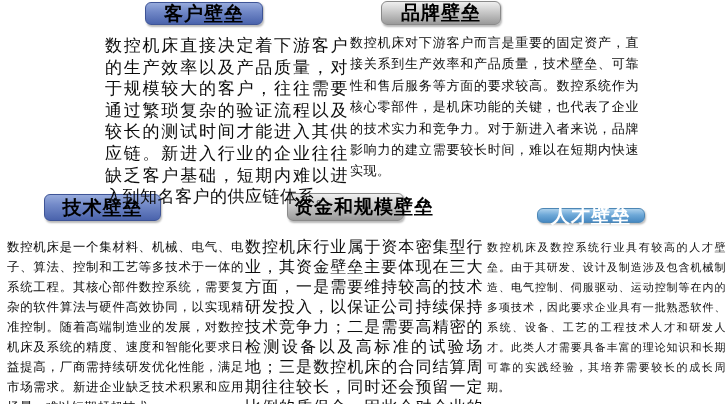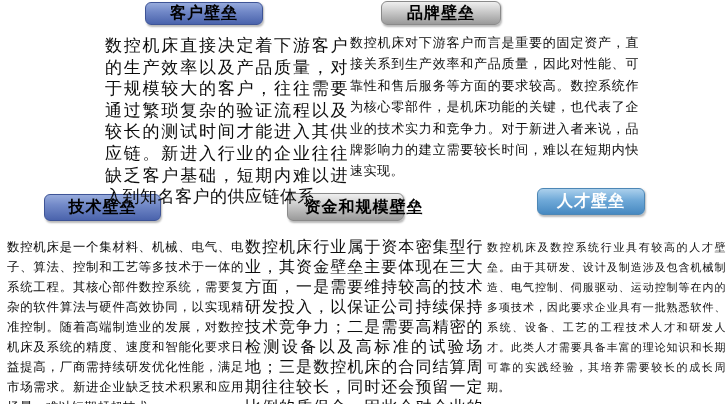--- a/index.html
+++ b/index.html
@@ -8,21 +8,21 @@
     background: #ffffff;
     position: relative;
     overflow: hidden;
     font-family: "Liberation Sans", "DejaVu Sans", sans-serif;
   }
   .hdr {
     position: absolute;
     display: flex; align-items: center; justify-content: center;
     border-radius: 6px;
     font-weight: bold;
-    font-size: 16px;
+    font-size: 19px;
     letter-spacing: 1px;
     box-shadow: 1px 1.5px 2px rgba(0,0,0,0.28);
     box-sizing: border-box;
     white-space: nowrap;
   }
   .hdr-blue {
     background: linear-gradient(to bottom, #97abdc 0%, #7289c8 40%, #4a63ac 100%);
     border: 1px solid #3e5496;
     color: #000000;
   }
@@ -33,21 +33,21 @@
   }
   .hdr-lightblue {
     background: linear-gradient(to bottom, #abd0ec 0%, #6fa9d8 45%, #4789c1 100%);
     border: 1px solid #4d87b5;
     color: #ffffff;
   }
   #hdr-customer { left: 145px; top: 2px;  width: 118px; height: 23px; }
   #hdr-brand    { left: 381px; top: 1px;  width: 120px; height: 24px; text-align: center; }
   #hdr-tech     { left: 44px;  top: 194px; width: 117px; height: 27px; }
   #hdr-capital  { left: 287px; top: 193px; width: 117px; height: 28px; padding-left: 37px; }
-  #hdr-talent   { left: 537px; top: 188px; width: 108px; height: 27px; }
+  #hdr-talent   { left: 537px; top: 208px; width: 108px; height: 15px; }
 
   .txt {
     position: absolute;
     text-align: justify;
     color: #0d0d0d;
     letter-spacing: 0.5px;
   }
   #txt-customer { left: 105px; top: 35px;  width: 243px; font-size: 17px;   line-height: 21.6px; }
   #txt-brand    { left: 350px; top: 32px;  width: 289px; font-size: 13px;   line-height: 21.4px; }
   #txt-tech     { left: 7px;   top: 237px; width: 237px; font-size: 12.4px; line-height: 20px; }
@@ -62,19 +62,19 @@
 <div class="hdr hdr-gray" id="hdr-brand">品牌壁垒</div>
 
 <div class="hdr hdr-blue" id="hdr-tech">技术壁垒</div>
 
 <div class="hdr hdr-gray" id="hdr-capital">资金和规模壁垒</div>
 
 <div class="hdr hdr-lightblue" id="hdr-talent">人才壁垒</div>
 
 <div class="txt" id="txt-customer">数控机床直接决定着下游客户的生产效率以及产品质量，对于规模较大的客户，往往需要通过繁琐复杂的验证流程以及较长的测试时间才能进入其供应链。新进入行业的企业往往缺乏客户基础，短期内难以进入到知名客户的供应链体系。</div>
 
-<div class="txt" id="txt-brand">数控机床对下游客户而言是重要的固定资产，直接关系到生产效率和产品质量，因此对性能、可靠性和售后服务等方面的要求较高。数控系统作为核心零部件，是机床功能的关键，也代表了企业的技术实力和竞争力。对于新进入者来说，品牌影响力的建立需要较长时间，难以在短期内快速实现。</div>
+<div class="txt" id="txt-brand">数控机床对下游客户而言是重要的固定资产，直接关系到生产效率和产品质量，技术壁垒、可靠性和售后服务等方面的要求较高。数控系统作为核心零部件，是机床功能的关键，也代表了企业的技术实力和竞争力。对于新进入者来说，品牌影响力的建立需要较长时间，难以在短期内快速实现。</div>
 
 <div class="txt" id="txt-tech">数控机床是一个集材料、机械、电气、电子、算法、控制和工艺等多技术于一体的系统工程。其核心部件数控系统，需要复杂的软件算法与硬件高效协同，以实现精准控制。随着高端制造业的发展，对数控机床及系统的精度、速度和智能化要求日益提高，厂商需持续研发优化性能，满足市场需求。新进企业缺乏技术积累和应用场景，难以短期赶超技术。</div>
 
 <div class="txt" id="txt-capital">数控机床行业属于资本密集型行业，其资金壁垒主要体现在三大方面，一是需要维持较高的技术研发投入，以保证公司持续保持技术竞争力；二是需要高精密的检测设备以及高标准的试验场地；三是数控机床的合同结算周期往往较长，同时还会预留一定比例的质保金，因此会对企业的资金周转造成一定压力。</div>
 
 <div class="txt" id="txt-talent">数控机床及数控系统行业具有较高的人才壁垒。由于其研发、设计及制造涉及包含机械制造、电气控制、伺服驱动、运动控制等在内的多项技术，因此要求企业具有一批熟悉软件、系统、设备、工艺的工程技术人才和研发人才。此类人才需要具备丰富的理论知识和长期可靠的实践经验，其培养需要较长的成长周期。</div>
 
 </body></html>

